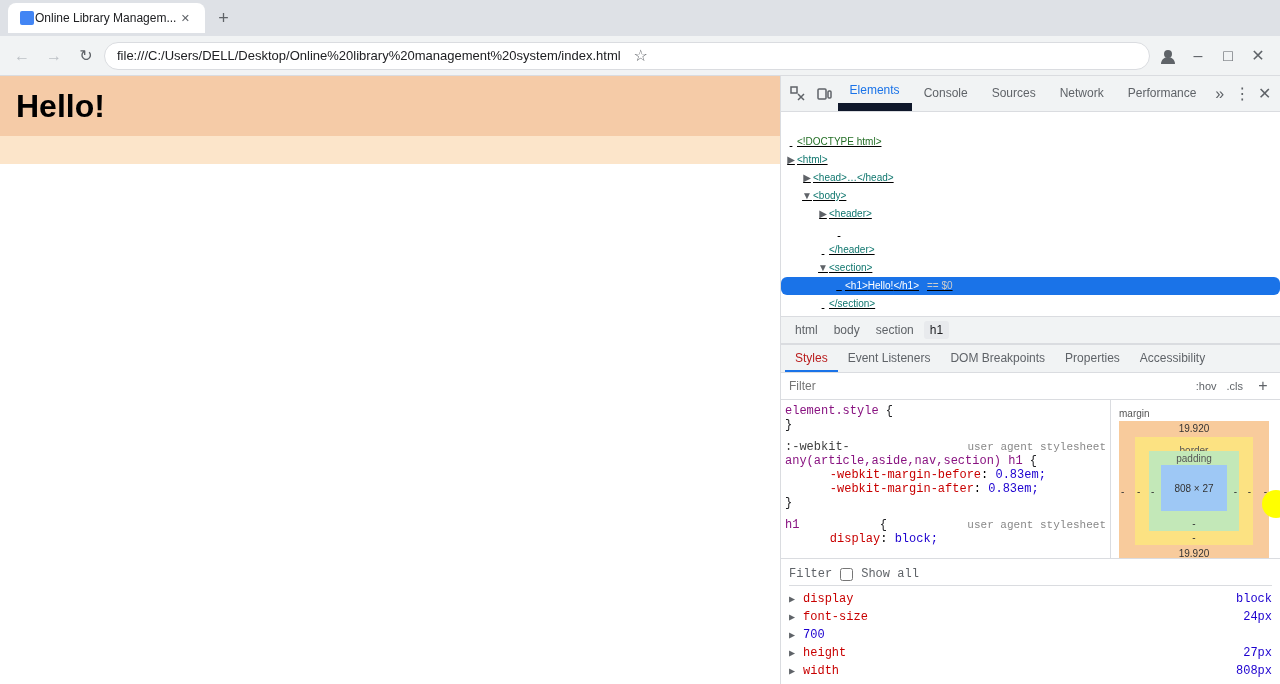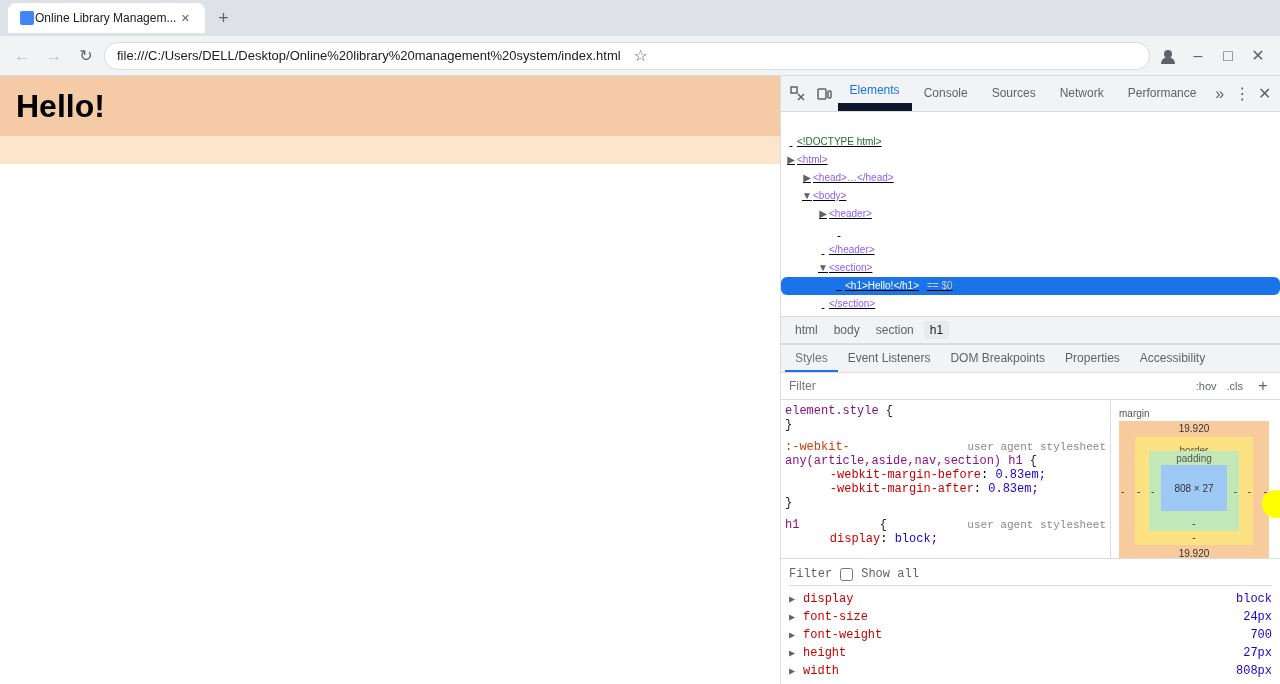--- a/index.html
+++ b/index.html
@@ -273,21 +273,21 @@
     }
     .tree-indent { display: inline-block; }
     .tree-toggle {
       display: inline-block;
       width: 12px;
       text-align: center;
       color: #5f6368;
       cursor: pointer;
     }
     .tree-line.selected .tree-toggle { color: #fff; }
-    .html-tag { color: #8b5cf6; }
+    .html-tag { color: #0f766e; }
     .tree-line.selected .html-tag { color: #fff; }
     .html-text { color: #000; }
     .tree-line.selected .html-text { color: #fff; }
     .html-comment { color: #236e25; }
     .dollar-sign { color: #888; }
     .tree-line.selected .dollar-sign { color: #ccc; }
 
     
     .element-breadcrumb {
       display: flex;
@@ -332,21 +332,21 @@
       padding: 0 10px;
       height: 100%;
       display: flex;
       align-items: center;
       font-size: 12px;
       color: #5f6368;
       cursor: pointer;
       border-bottom: 2px solid transparent;
     }
     .styles-tab.active {
-      color: #737373;
+      color: #b91c1c;
       border-bottom: 2px solid #1a73e8;
     }
 
     .styles-filter {
       display: flex;
       align-items: center;
       padding: 4px 8px;
       border-bottom: 1px solid #dadce0;
       gap: 8px;
     }
@@ -613,21 +613,21 @@
               <div>
                 <span class="css-selector">element.style </span><span class="css-brace">{</span>
               </div>
               <div>
                 <span class="css-brace">}</span>
               </div>
             </div>
 
             <div class="css-rule">
               <div style="display:flex;align-items:center;justify-content:space-between;">
-                <span style="color:#c2410c;">:-webkit-</span>
+                <span style="color:#404040;">:-webkit-</span>
                 <span class="css-source">user agent stylesheet</span>
               </div>
               <div>
                 <span class="css-selector">any(article,aside,nav,section) h1 </span><span class="css-brace">{</span>
               </div>
               <div style="padding-left:16px;">
                 <div>
                   &nbsp;&nbsp;&nbsp;&nbsp;<span class="css-property">-webkit-margin-before</span>: <span class="css-value">0.83em;</span>
                 </div>
                 <div>
@@ -704,21 +704,20 @@
             <span class="prop-name">display</span>
             <span class="prop-value">block</span>
           </div>
           <div class="computed-prop">
             <span class="prop-arrow">▶</span>
             <span class="prop-name">font-size</span>
             <span class="prop-value">24px</span>
           </div>
           <div class="computed-prop">
             <span class="prop-arrow">▶</span>
-            <span class="prop-name">font-weight</span>
             <span class="prop-value">700</span>
           </div>
           <div class="computed-prop">
             <span class="prop-arrow">▶</span>
             <span class="prop-name">height</span>
             <span class="prop-value">27px</span>
           </div>
           <div class="computed-prop">
             <span class="prop-arrow">▶</span>
             <span class="prop-name">width</span>

